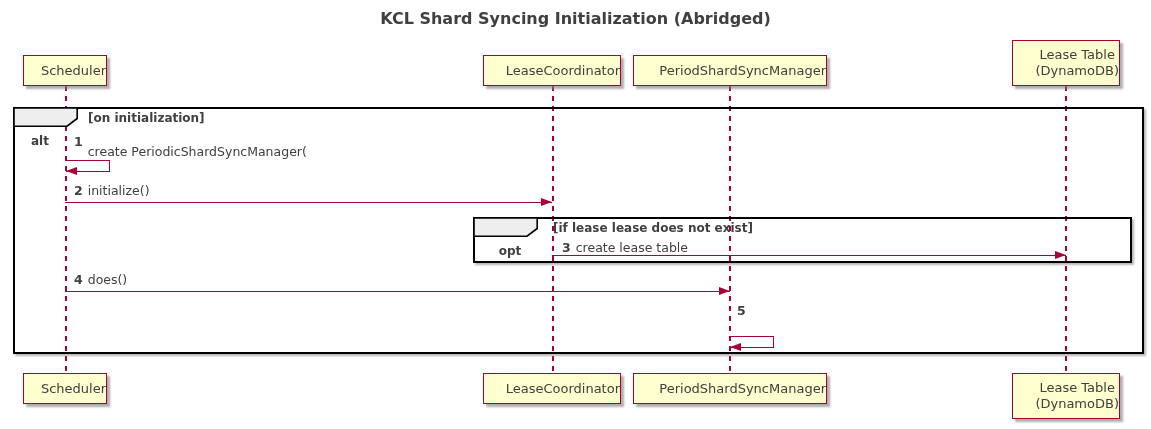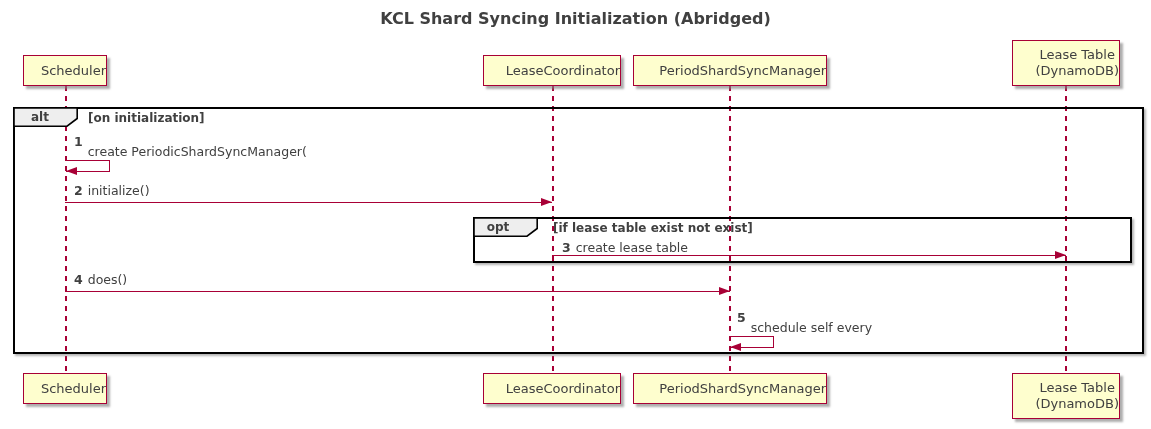--- a/index.html
+++ b/index.html
@@ -31,21 +31,21 @@
   .frame{
     position:absolute;
     border:2px solid #000;
     box-shadow:2px 2px 2px rgba(130,130,130,0.6);
     box-sizing:border-box;
     background:transparent;
   }
   .pent{position:absolute;}
   .pent-label{
     position:absolute;width:52px;text-align:center;
-    font-size:12px;font-weight:bold;line-height:17px;
+    font-size:12px;font-weight:bold;line-height:17px;margin-top:24px;
   }
   .cond{
     position:absolute;font-size:12px;font-weight:bold;line-height:15px;
   }
   .msg{
     position:absolute;font-size:12.5px;line-height:15px;
     display:flex;align-items:center;gap:5px;white-space:nowrap;
   }
   .msg .num{font-weight:bold;}
   .lines{display:flex;flex-direction:column;margin-top:20px;}
@@ -117,41 +117,40 @@
     <span class="num">2</span>
     <span>initialize()</span>
   </div>
   <div class="mline" style="left:65px;top:202px;width:487px;"></div>
   <div class="arrow-r" style="left:541px;top:198px;"></div>
 
   <div class="frame" style="left:473px;top:217px;width:659px;height:46px;"></div>
   <svg class="pent" style="left:474px;top:218px;" width="64" height="19" viewBox="0 0 64 19">
     <path d="M0,0 H63.2 V10.5 L53,18.2 H0 Z" fill="#EEEEEE" stroke="#000000" stroke-width="1.6"></path>
   </svg>
-  <div class="pent-label" style="left:472px;top:219px;">opt</div>
-  <div class="cond" style="left:553px;top:221px;">[if lease table exist not exist]</div>
+  <div class="pent-label" style="left:484px;top:219px;">opt</div>
+  <div class="cond" style="left:553px;top:221px;">[if lease lease does not exist]</div>
 
   <div class="msg" style="left:562px;top:240px;">
     <span class="num">3</span>
     <span>create lease table</span>
   </div>
   <div class="mline" style="left:552px;top:255px;width:514px;"></div>
   <div class="arrow-r" style="left:1055px;top:251px;"></div>
 
   <div class="msg" style="left:74px;top:272px;">
     <span class="num">4</span>
     <span>does()</span>
   </div>
   <div class="mline" style="left:65px;top:291px;width:665px;"></div>
   <div class="arrow-r" style="left:719px;top:287px;"></div>
 
   <div class="msg" style="left:737px;top:300px;">
     <span class="num">5</span>
     <span class="lines">
-      <span>schedule self every</span>
     </span>
   </div>
   <div class="selfloop" style="left:730px;top:336px;width:44px;height:12px;"></div>
   <div class="arrow-l" style="left:730px;top:343px;"></div>
 
   <div class="pbox" style="left:23px;top:373px;width:84px;height:31px;">
     <span>Scheduler</span>
   </div>
   <div class="pbox" style="left:483px;top:373px;width:138px;height:31px;">
     <span>LeaseCoordinator</span>

